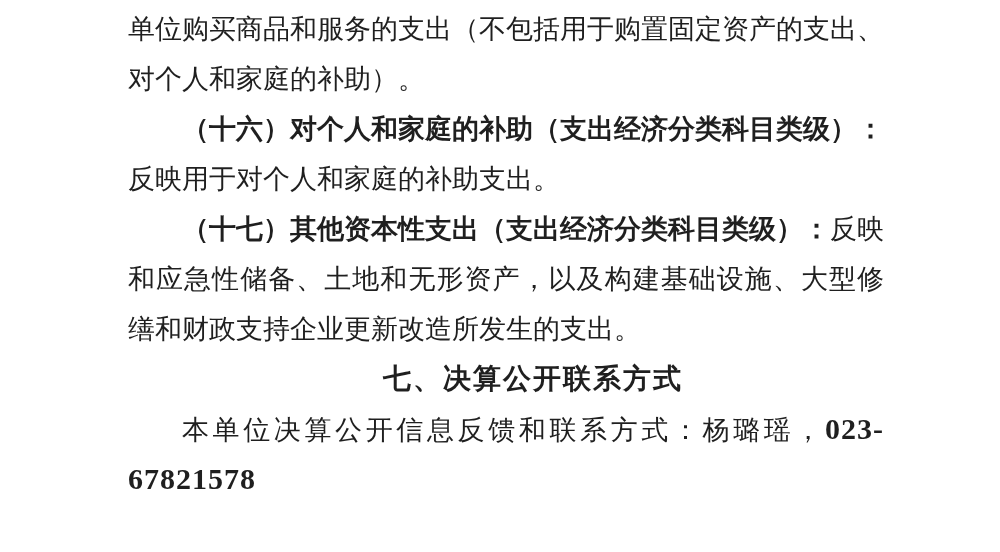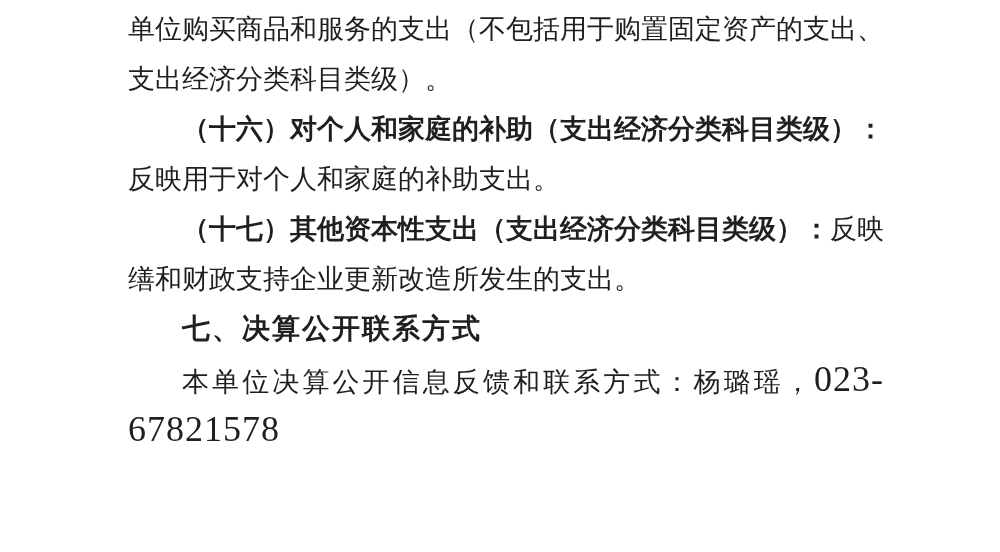--- a/index.html
+++ b/index.html
@@ -37,34 +37,37 @@
     text-indent: 54px;
   }
   .line .bold {
     font-weight: bold;
   }
   .line.heading {
     font-family: "Liberation Sans", "DejaVu Sans", sans-serif;
     font-weight: bold;
     font-size: 28px;
     letter-spacing: 2px;
+    text-align: center;
   }
   .line .latin {
-    font-size: 36px;
+    font-size: 30px;
     letter-spacing: 1px;
+    font-weight: bold;
   }
 </style>
 </head>
 <body>
 
 <div class="page">
   <div class="text-column" id="doc">
       <div class="line justify"><span class="">单位购买商品和服务的支出（不包括用于购置固定资产的支出、</span></div>
-      <div class="line"><span class="">支出经济分类科目类级）。</span></div>
+      <div class="line"><span class="">对个人和家庭的补助）。</span></div>
       <div class="line indent justify"><span class="bold">（十六）对个人和家庭的补助（支出经济分类科目类级）：</span></div>
       <div class="line"><span class="">反映用于对个人和家庭的补助支出。</span></div>
       <div class="line indent justify"><span class="bold">（十七）其他资本性支出（支出经济分类科目类级）：</span><span class="">反映</span></div>
+      <div class="line justify"><span class="">和应急性储备、土地和无形资产，以及构建基础设施、大型修</span></div>
       <div class="line"><span class="">缮和财政支持企业更新改造所发生的支出。</span></div>
       <div class="line indent heading"><span class="bold">七、决算公开联系方式</span></div>
       <div class="line indent justify"><span class="">本单位决算公开信息反馈和联系方式：杨璐瑶，</span><span class=" latin">023-</span></div>
       <div class="line"><span class=" latin">67821578</span></div>
     </div>
 </div>
 
 </body></html>

